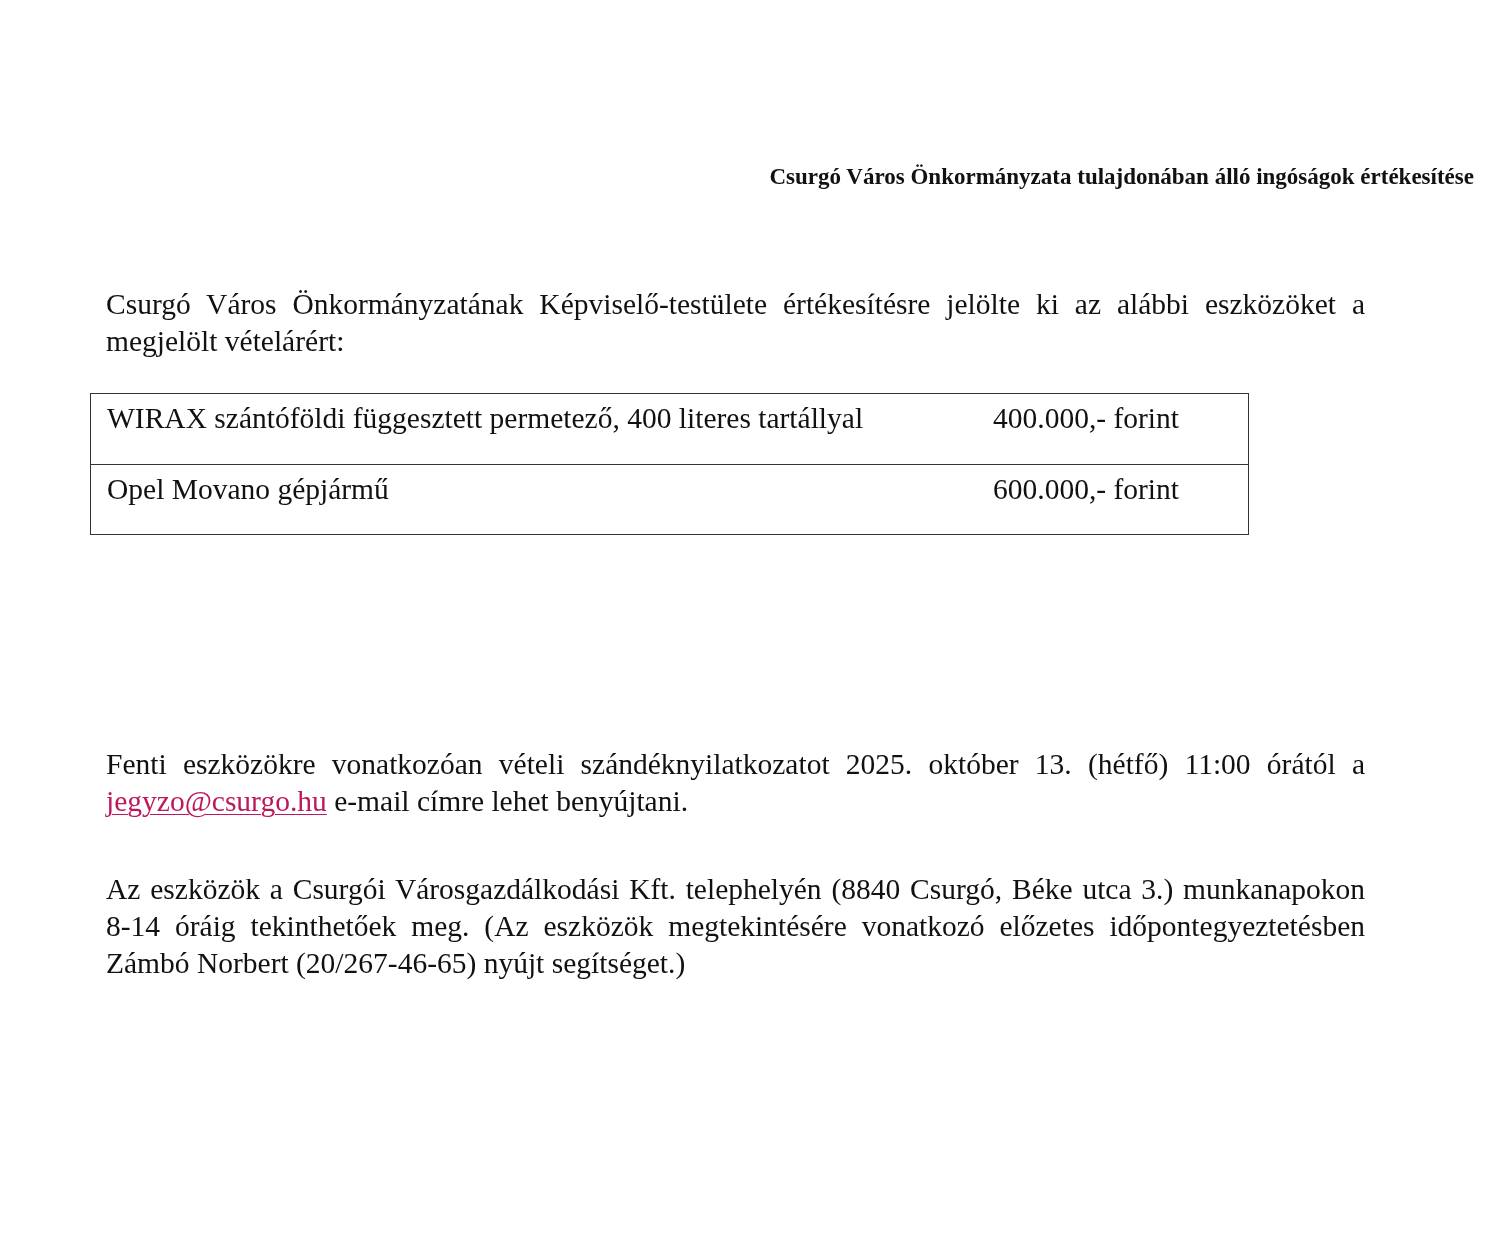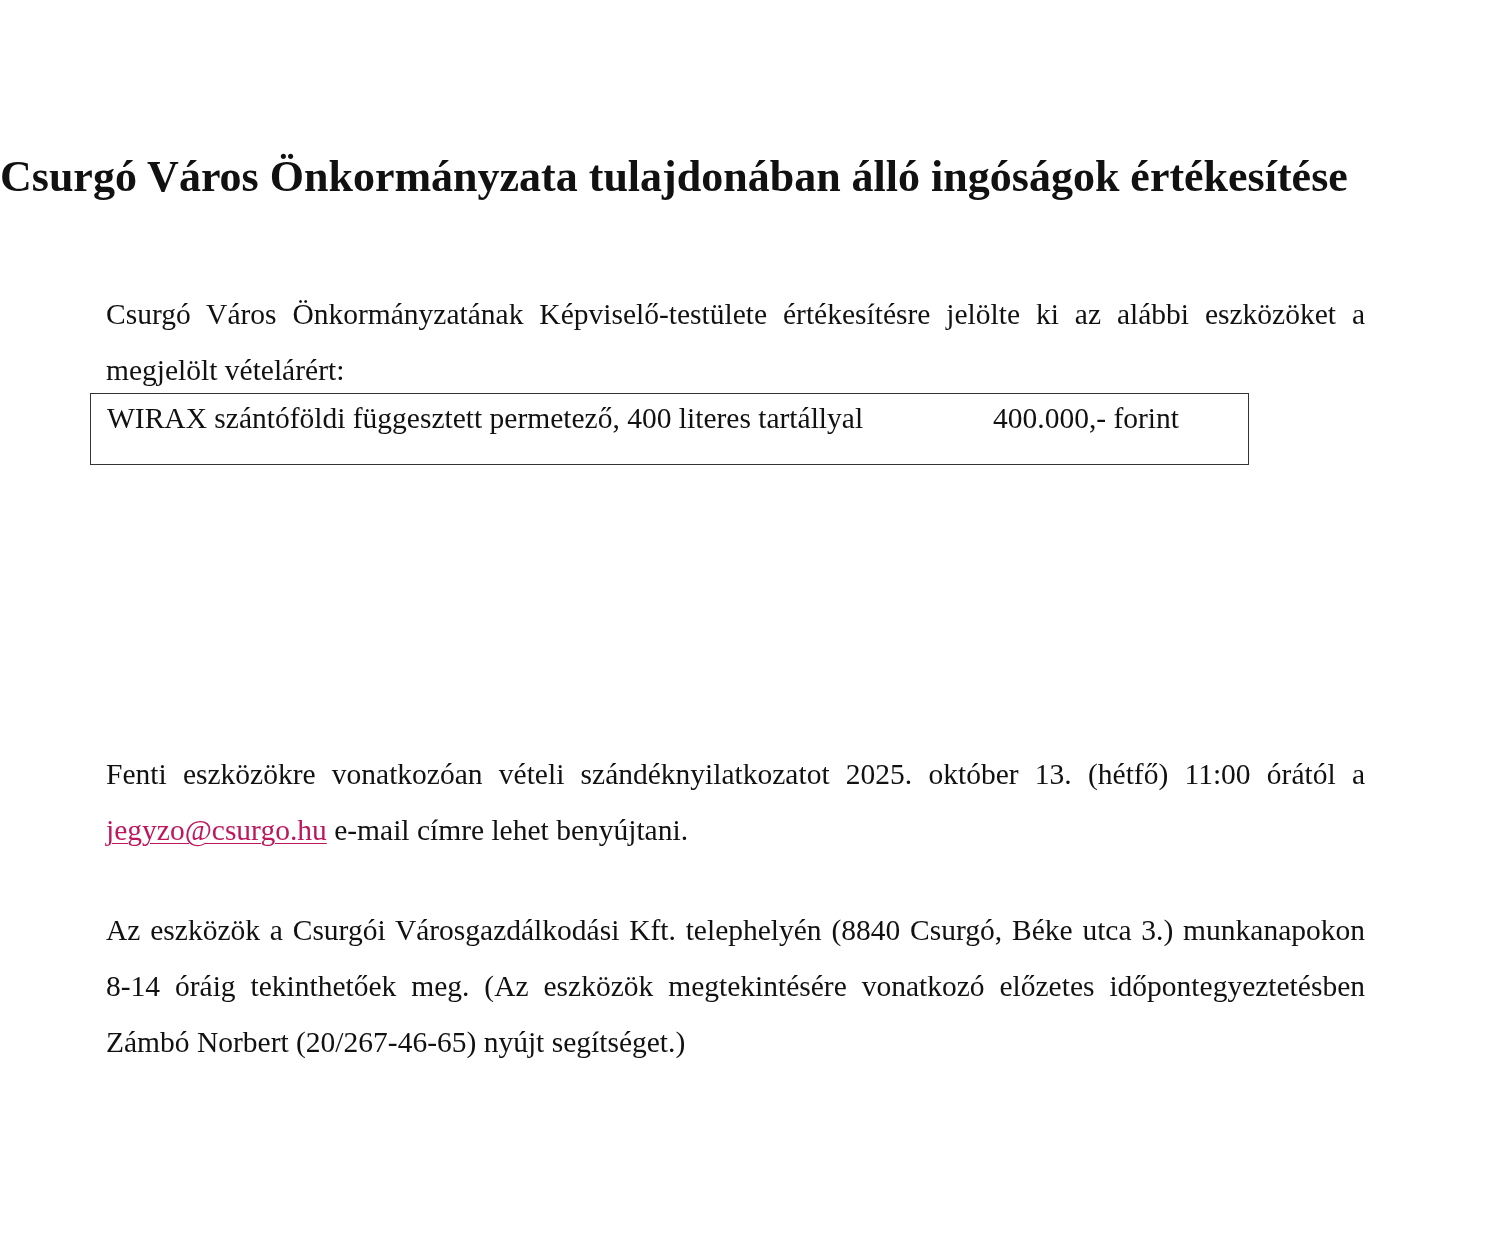--- a/index.html
+++ b/index.html
@@ -13,39 +13,39 @@
       position: relative;
       overflow: hidden;
       font-family: "Liberation Serif", "DejaVu Serif", serif;
       color: #111111;
     }
     .title {
       position: absolute;
       left: 0;
       top: 152px;
       width: 1474px;
-      text-align: left;
+      text-align: right;
       font-weight: bold;
-      font-size: 44px;
+      font-size: 23px;
       line-height: 50px;
       margin: 0;
       white-space: nowrap;
     }
     .para {
       position: absolute;
       left: 106px;
       width: 1259px;
       font-size: 29.5px;
-      line-height: 56px;
+      line-height: 37px;
       text-align: justify;
       margin: 0;
     }
     .para.intro { top: 286px; }
     .para.submit { top: 746px; }
-    .para.view { top: 902px; }
+    .para.view { top: 871px; }
     .para a {
       color: #be185d;
       text-decoration: underline;
       text-decoration-thickness: 1px;
       text-underline-offset: 3px;
     }
     .assets-table {
       position: absolute;
       left: 90px;
       top: 393px;
@@ -85,18 +85,22 @@
 <h1 class="title">Csurgó Város Önkormányzata tulajdonában álló ingóságok értékesítése</h1>
 
 <p class="para intro">Csurgó Város Önkormányzatának Képviselő-testülete értékesítésre jelölte ki az alábbi eszközöket a megjelölt vételárért:</p>
 
 <table class="assets-table">
   <tbody>
     <tr class="row">
       <td class="name">WIRAX szántóföldi függesztett permetező, 400 literes tartállyal</td>
       <td class="price p0">400.000,- forint</td>
     </tr>
+    <tr class="row">
+      <td class="name">Opel Movano gépjármű</td>
+      <td class="price p3">600.000,- forint</td>
+    </tr>
   </tbody>
 </table>
 
 <p class="para submit"><span>Fenti eszközökre vonatkozóan vételi szándéknyilatkozatot 2025. október 13. (hétfő) 11:00 órától a </span><a href="mailto:jegyzo@csurgo.hu">jegyzo@csurgo.hu</a><span> e-mail címre lehet benyújtani.</span></p>
 
 <p class="para view">Az eszközök a Csurgói Városgazdálkodási Kft. telephelyén (8840 Csurgó, Béke utca 3.) munkanapokon 8-14 óráig tekinthetőek meg. (Az eszközök megtekintésére vonatkozó előzetes időpontegyeztetésben Zámbó Norbert (20/267-46-65) nyújt segítséget.)</p>
 
 </body></html>

